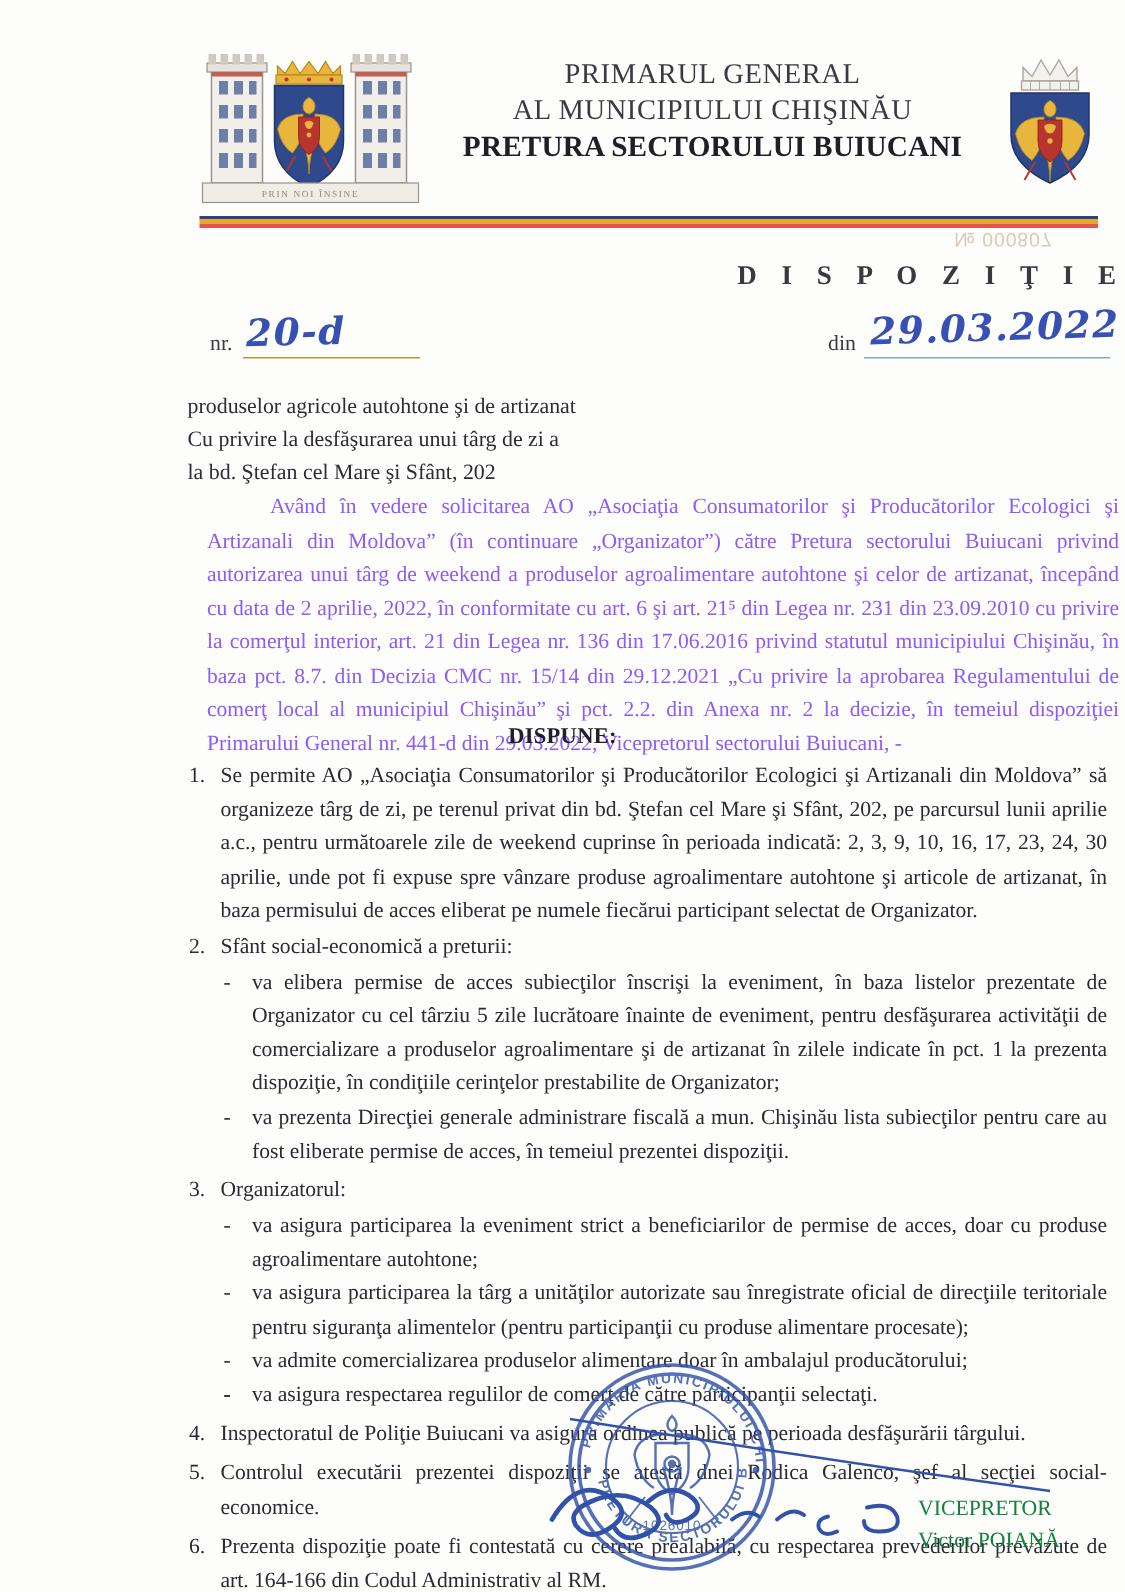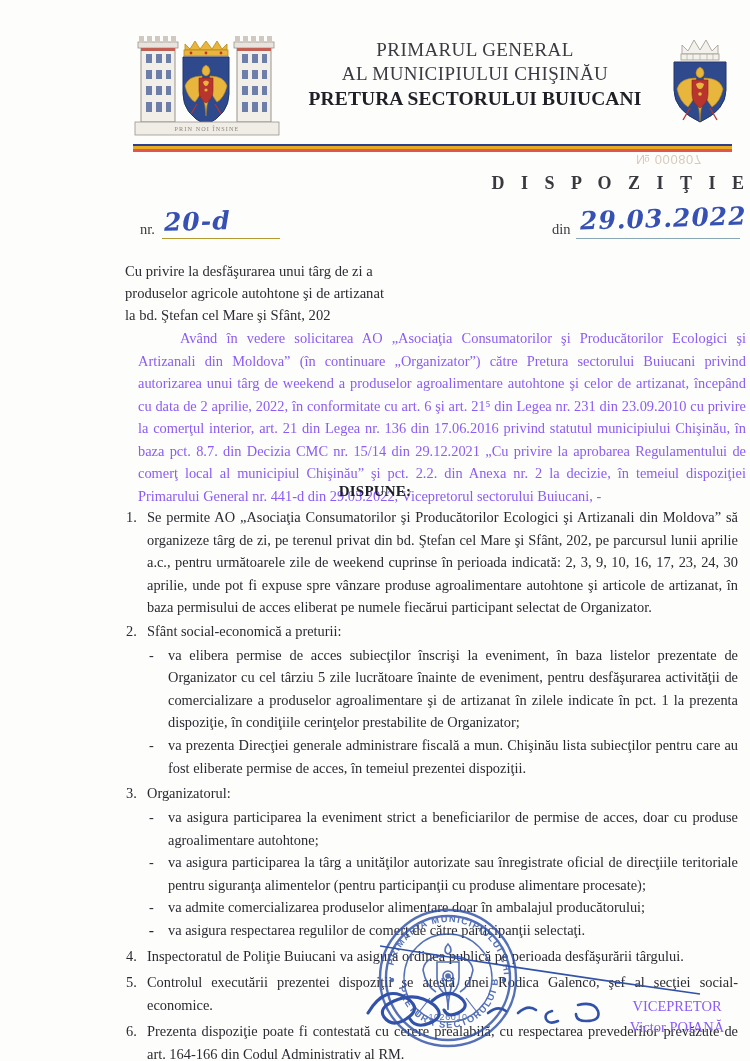--- a/index.html
+++ b/index.html
@@ -200,24 +200,24 @@
     position: absolute;
     left: 2px; top: 0;
   }
   .spacer-sm { height: 3px; }
 
   
   .sign-block {
     position: absolute;
     left: 612px; top: 996px;
     width: 130px;
-    text-align: center;
+    text-align: left;
     font-size: 14.5px;
     line-height: 1.45;
-    color: #8b5cf6;
+    color: #15803d;
   }
   .sign-role { font-family: "Liberation Serif", serif; }
   .sign-name { font-family: "Liberation Serif", serif; }
 
   
   .stamp {
     position: absolute;
     left: 372px; top: 902px;
     width: 152px; height: 152px;
     pointer-events: none;
@@ -387,22 +387,22 @@
   <div class="nr-row">
     <span class="nr-label">nr.</span>
     <span class="hand hand-nr">20-d</span>
     <span class="rule-nr"></span>
     <span class="din-label">din</span>
     <span class="hand hand-din">29.03.2022</span>
     <span class="rule-din"></span>
   </div>
 
   <div class="subject">
+    <div>produselor agricole autohtone şi de artizanat</div>
     <div>Cu  privire la desfăşurarea unui târg de zi a</div>
-    <div>produselor agricole autohtone şi de artizanat</div>
     <div>la bd. Ştefan cel Mare şi Sfânt, 202</div>
   </div>
 
   <div class="preamble">Având în vedere solicitarea AO „Asociaţia Consumatorilor şi Producătorilor Ecologici şi Artizanali din Moldova” (în continuare „Organizator”) către Pretura sectorului Buiucani privind autorizarea unui târg de weekend a produselor agroalimentare autohtone şi celor de artizanat, începând cu data de 2 aprilie, 2022, în conformitate cu art. 6 şi art. 21⁵ din Legea nr. 231 din 23.09.2010 cu privire la comerţul interior, art. 21 din Legea nr. 136 din 17.06.2016 privind statutul municipiului Chişinău, în baza pct. 8.7. din Decizia CMC nr. 15/14 din 29.12.2021 „Cu privire la aprobarea Regulamentului de comerţ local al municipiul Chişinău” şi pct. 2.2. din Anexa nr. 2 la decizie, în temeiul dispoziţiei Primarului General nr. 441-d din 29.03.2022, Vicepretorul sectorului Buiucani, -</div>
 
   <div class="dispune">DISPUNE:</div>
 
   <div class="ol-wrap">
 
     <div class="num-item">

